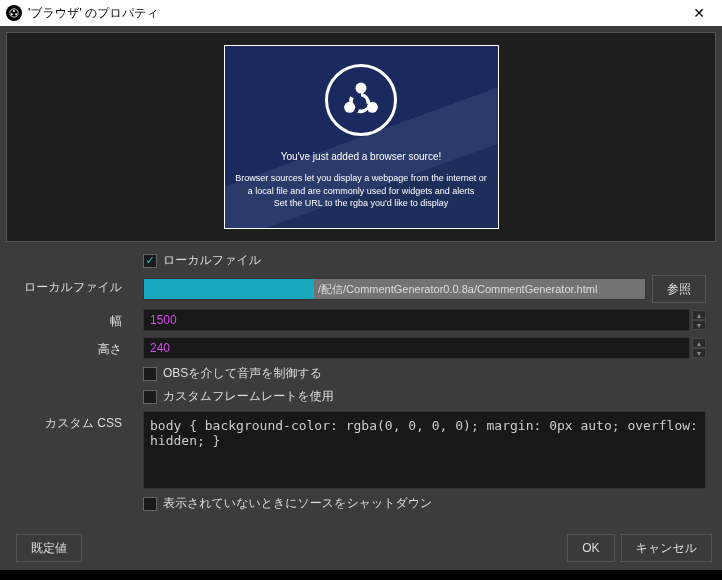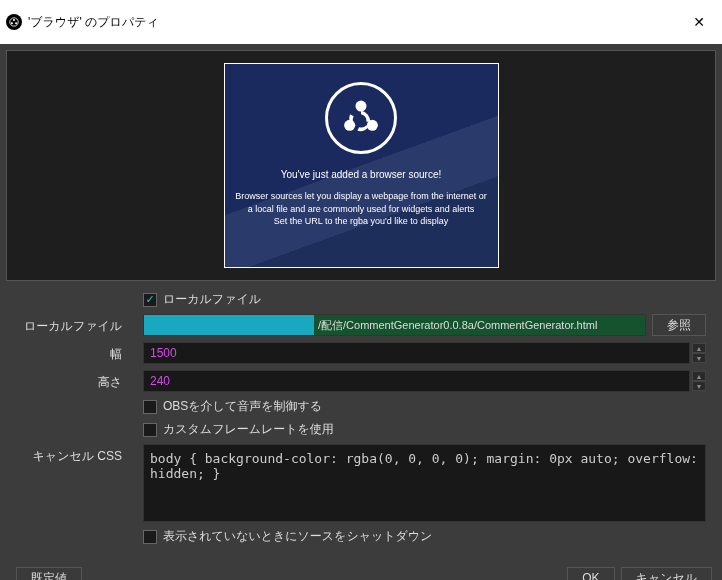--- a/index.html
+++ b/index.html
@@ -1,41 +1,41 @@
 <!DOCTYPE html>
 <html><head>
 <meta charset="utf-8">
 <style>
 * { box-sizing: border-box; margin: 0; padding: 0; }
 body { width: 722px; height: 580px; background: #000; font-family: "Meiryo", "Yu Gothic", sans-serif; font-size: 12px; color: #ddd; overflow: hidden; }
-.titlebar { height: 44px; background: #fff; display: flex; align-items: center; padding: 0 0 0 6px; }
+.titlebar { height: 26px; background: #fff; display: flex; align-items: center; padding: 0 0 0 6px; }
 .titlebar .icon { width: 16px; height: 16px; border-radius: 50%; background: #000; display: flex; align-items: center; justify-content: center; margin-right: 6px; }
 .titlebar .icon svg { width: 10px; height: 10px; }
 .titlebar .title { color: #000; font-size: 12px; flex: 1; }
 .titlebar .close { width: 46px; height: 28px; display: flex; align-items: center; justify-content: center; color: #000; font-size: 14px; cursor: pointer; }
 .content { padding: 6px; background: #3c3c3c; }
 .preview-frame { background: #1e1e1e; padding: 12px; border: 1px solid #555; margin-bottom: 6px; display: flex; justify-content: center; }
-.preview { width: 275px; height: 205px; border: 1px solid #fff; background: linear-gradient(160deg, #1a2a5e 0%, #1a2a5e 50%, #2a3a6a 50%, #2a3a6a 70%, #1e2e5a 70%, #1e2e5a 100%); position: relative; display: flex; flex-direction: column; align-items: center; justify-content: flex-start; padding-top: 18px; }
+.preview { width: 275px; height: 184px; border: 1px solid #fff; background: linear-gradient(160deg, #1a2a5e 0%, #1a2a5e 50%, #2a3a6a 50%, #2a3a6a 70%, #1e2e5a 70%, #1e2e5a 100%); position: relative; display: flex; flex-direction: column; align-items: center; justify-content: flex-start; padding-top: 18px; }
 .preview-logo { width: 72px; height: 72px; border: 3px solid #fff; border-radius: 50%; display: flex; align-items: center; justify-content: center; margin-bottom: 14px; }
 .preview-logo svg { width: 44px; height: 44px; }
 .preview-text { color: #fff; font-size: 9px; text-align: center; line-height: 1.4; padding: 0 10px; }
 .preview-text .pt1 { margin-bottom: 8px; font-size: 10px; }
 .preview-text .pt2 { }
 .form { padding: 4px 10px 4px 0; }
 .row { display: flex; align-items: flex-start; margin-bottom: 6px; gap: 11px; }
 .label { width: 126px; text-align: right; padding-right: 10px; padding-top: 4px; color: #ddd; font-size: 12px; }
 .field { flex: 1; display: flex; align-items: center; }
 .checkbox { width: 14px; height: 14px; background: #1a1a1a; border: 1px solid #666; margin-right: 6px; display: inline-flex; align-items: center; justify-content: center; color: #1cc5dc; font-size: 11px; cursor: pointer; }
 .checkbox.checked::after { content: "✓"; }
 .check-label { color: #ddd; font-size: 12px; }
 .input { flex: 1; height: 22px; background: #181818; border: 1px solid #333; color: #d946ef; padding: 0 6px; font-size: 12px; }
-.input-path { display: flex; align-items: center; flex: 1; height: 22px; background: #14532d; border: 1px solid #333; overflow: hidden; }
+.input-path { display: flex; align-items: center; flex: 1; height: 22px; background: #737373; border: 1px solid #333; overflow: hidden; }
 .input-path .hl { background: #18a9c0; height: 100%; width: 170px; }
 .input-path .txt { padding: 0 4px; color: #ddd; font-size: 11px; white-space: nowrap; overflow: hidden; }
-.btn { background: #3a3a3a; border: 1px solid #555; color: #ddd; padding: 3px 14px; margin-left: 6px; cursor: pointer; font-size: 12px; height: 22px; display: flex; align-items: center; }
+.btn { background: #3a3a3a; border: 1px solid #555; color: #ddd; padding: 3px 14px; margin-left: 6px; cursor: pointer; font-size: 12px; height: 28px; display: flex; align-items: center; }
 .spinner { display: flex; flex-direction: column; width: 14px; margin-left: 2px; }
 .spinner span { height: 10px; background: #2a2a2a; border: 1px solid #444; font-size: 7px; display: flex; align-items: center; justify-content: center; color: #888; cursor: pointer; line-height: 1; }
 .textarea { flex: 1; height: 78px; background: #181818; border: 1px solid #333; color: #ccc; padding: 6px; font-family: "Consolas", monospace; font-size: 13px; resize: none; white-space: pre-wrap; }
 .footer { display: flex; padding: 6px 10px 8px 10px; background: #3c3c3c; }
 .footer .spacer { flex: 1; }
 .footer .btn { margin-left: 6px; }
 </style>
 </head>
 <body>
 
@@ -129,21 +129,21 @@
 
     <div class="row">
       <div class="label"></div>
       <div class="field">
         <span class="checkbox"></span>
         <span class="check-label">カスタムフレームレートを使用</span>
       </div>
     </div>
 
     <div class="row">
-      <div class="label">キャンセル CSS</div>
+      <div class="label">カスタム CSS</div>
       <div class="field">
         <textarea class="textarea" style="">body { background-color: rgba(0, 0, 0, 0); margin: 0px auto; overflow: hidden; }</textarea>
       </div>
     </div>
 
     <div class="row">
       <div class="label"></div>
       <div class="field">
         <span class="checkbox"></span>
         <span class="check-label">表示されていないときにソースをシャットダウン</span>

